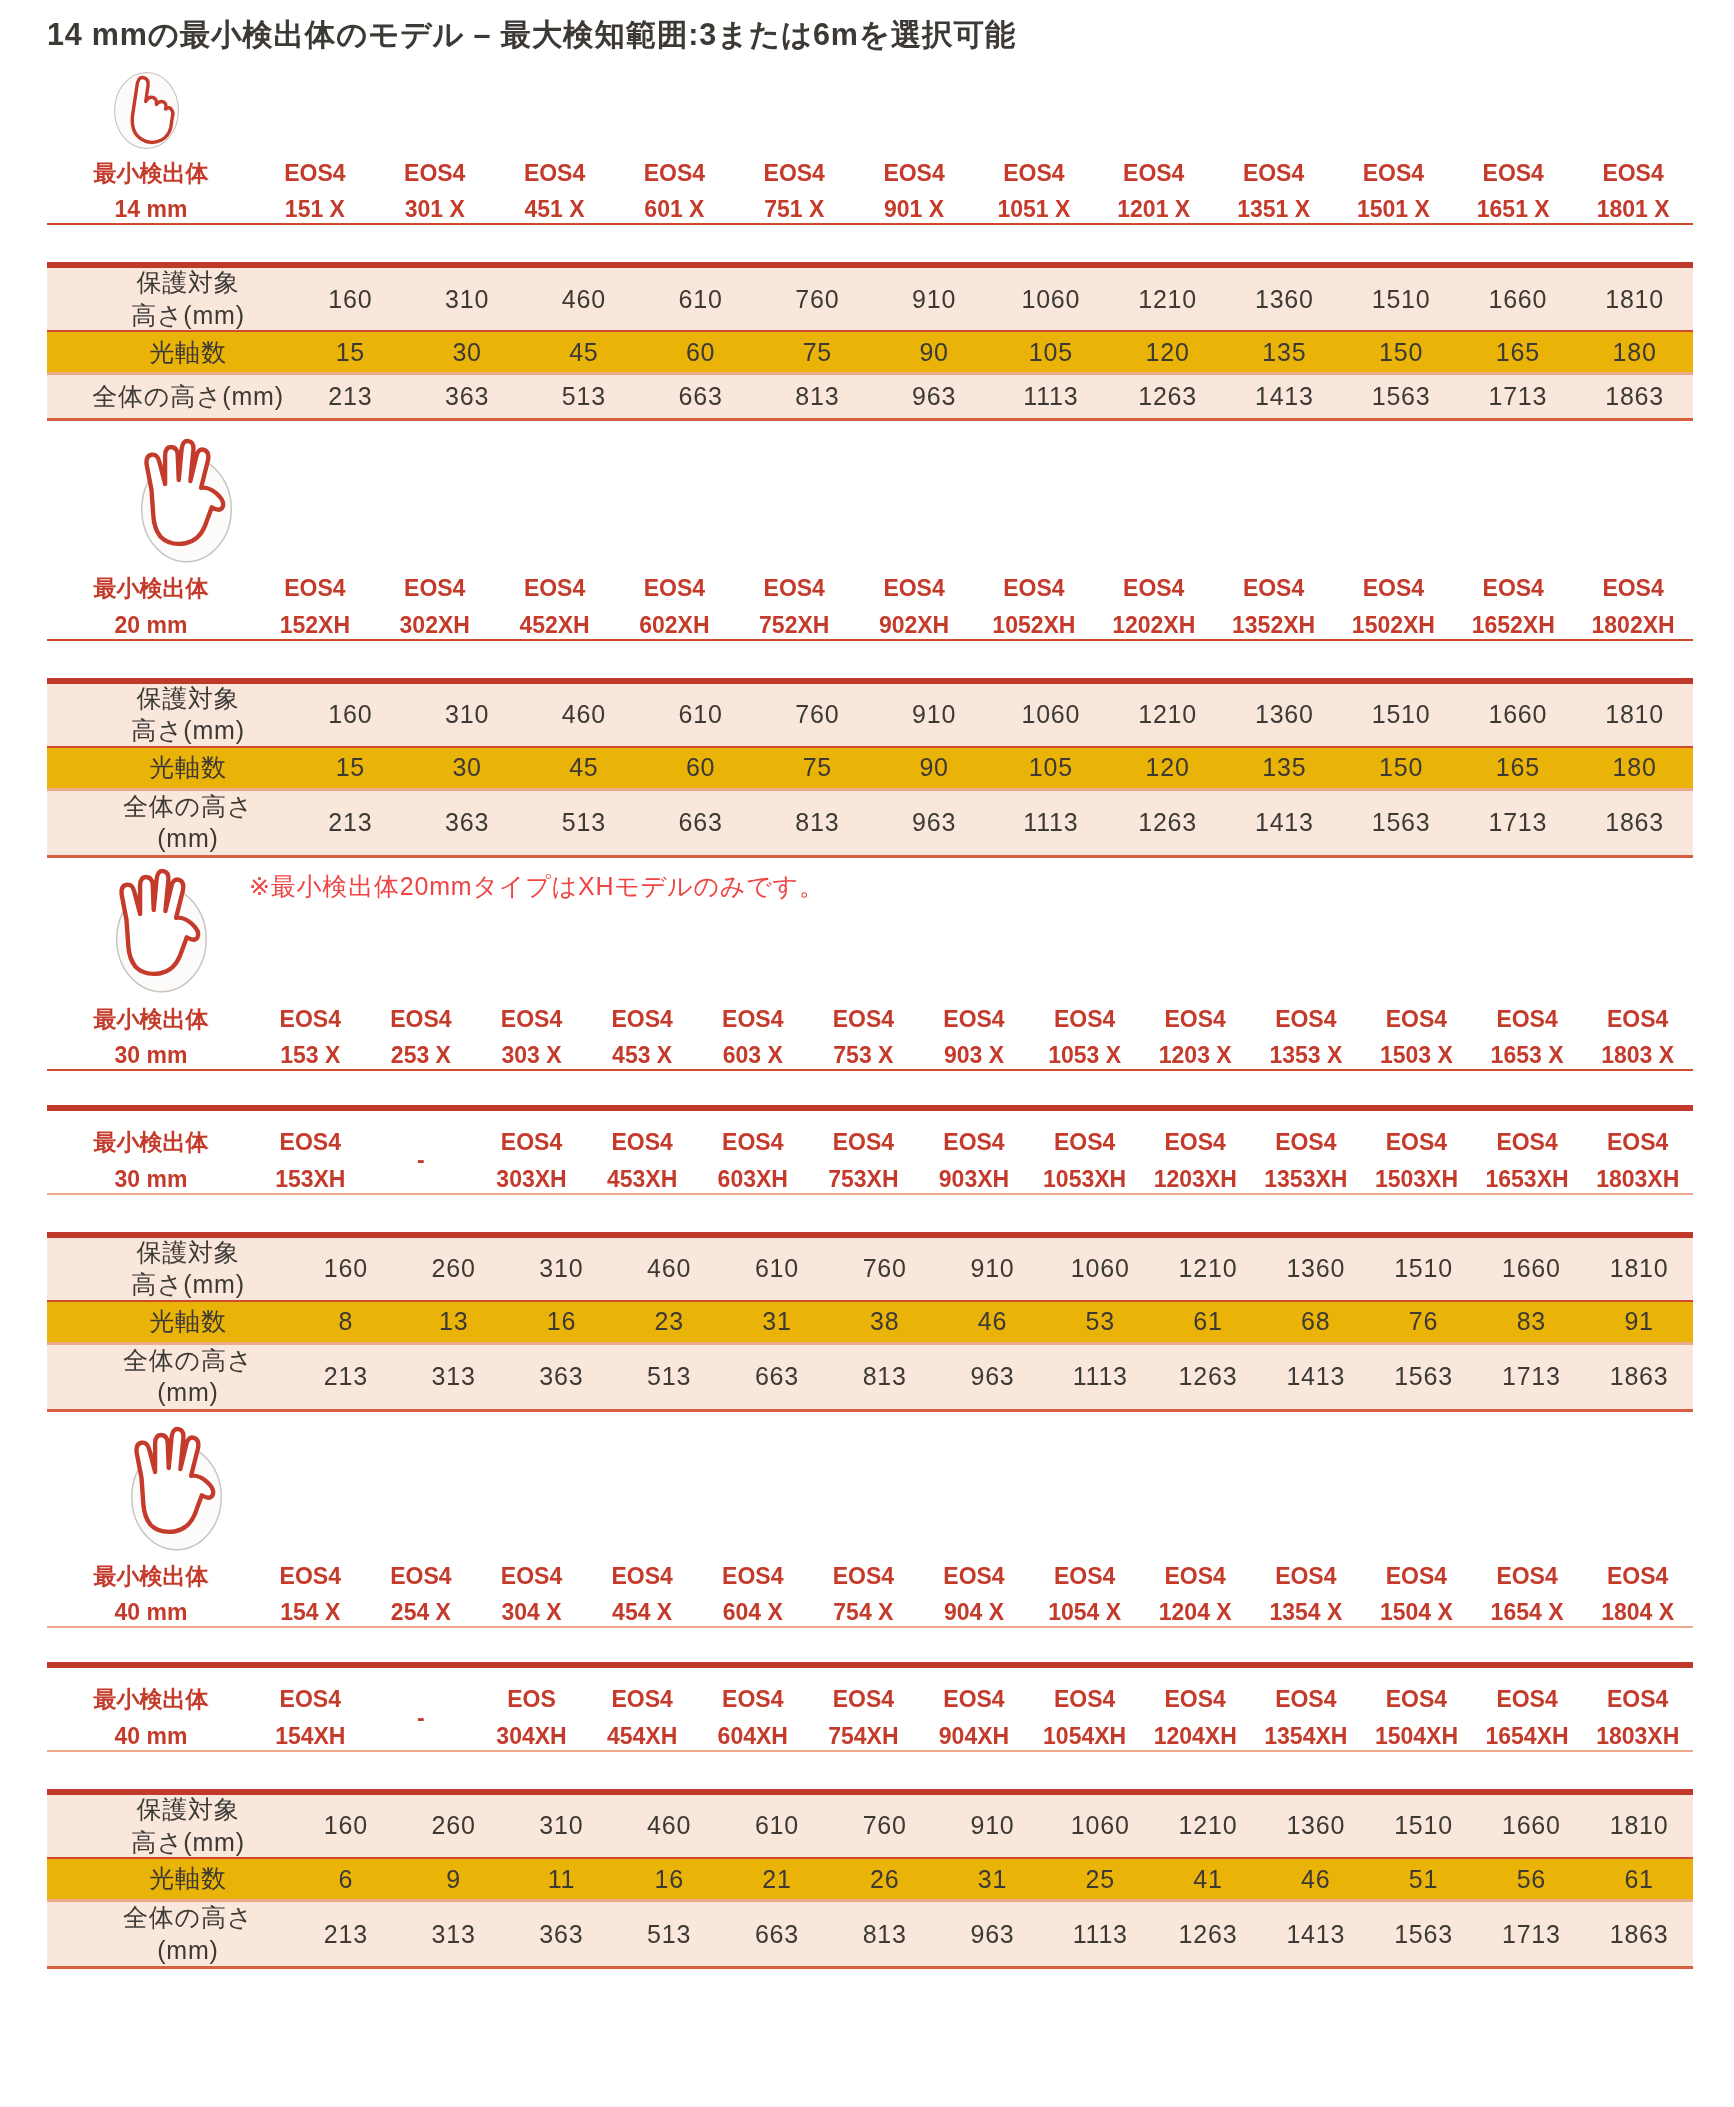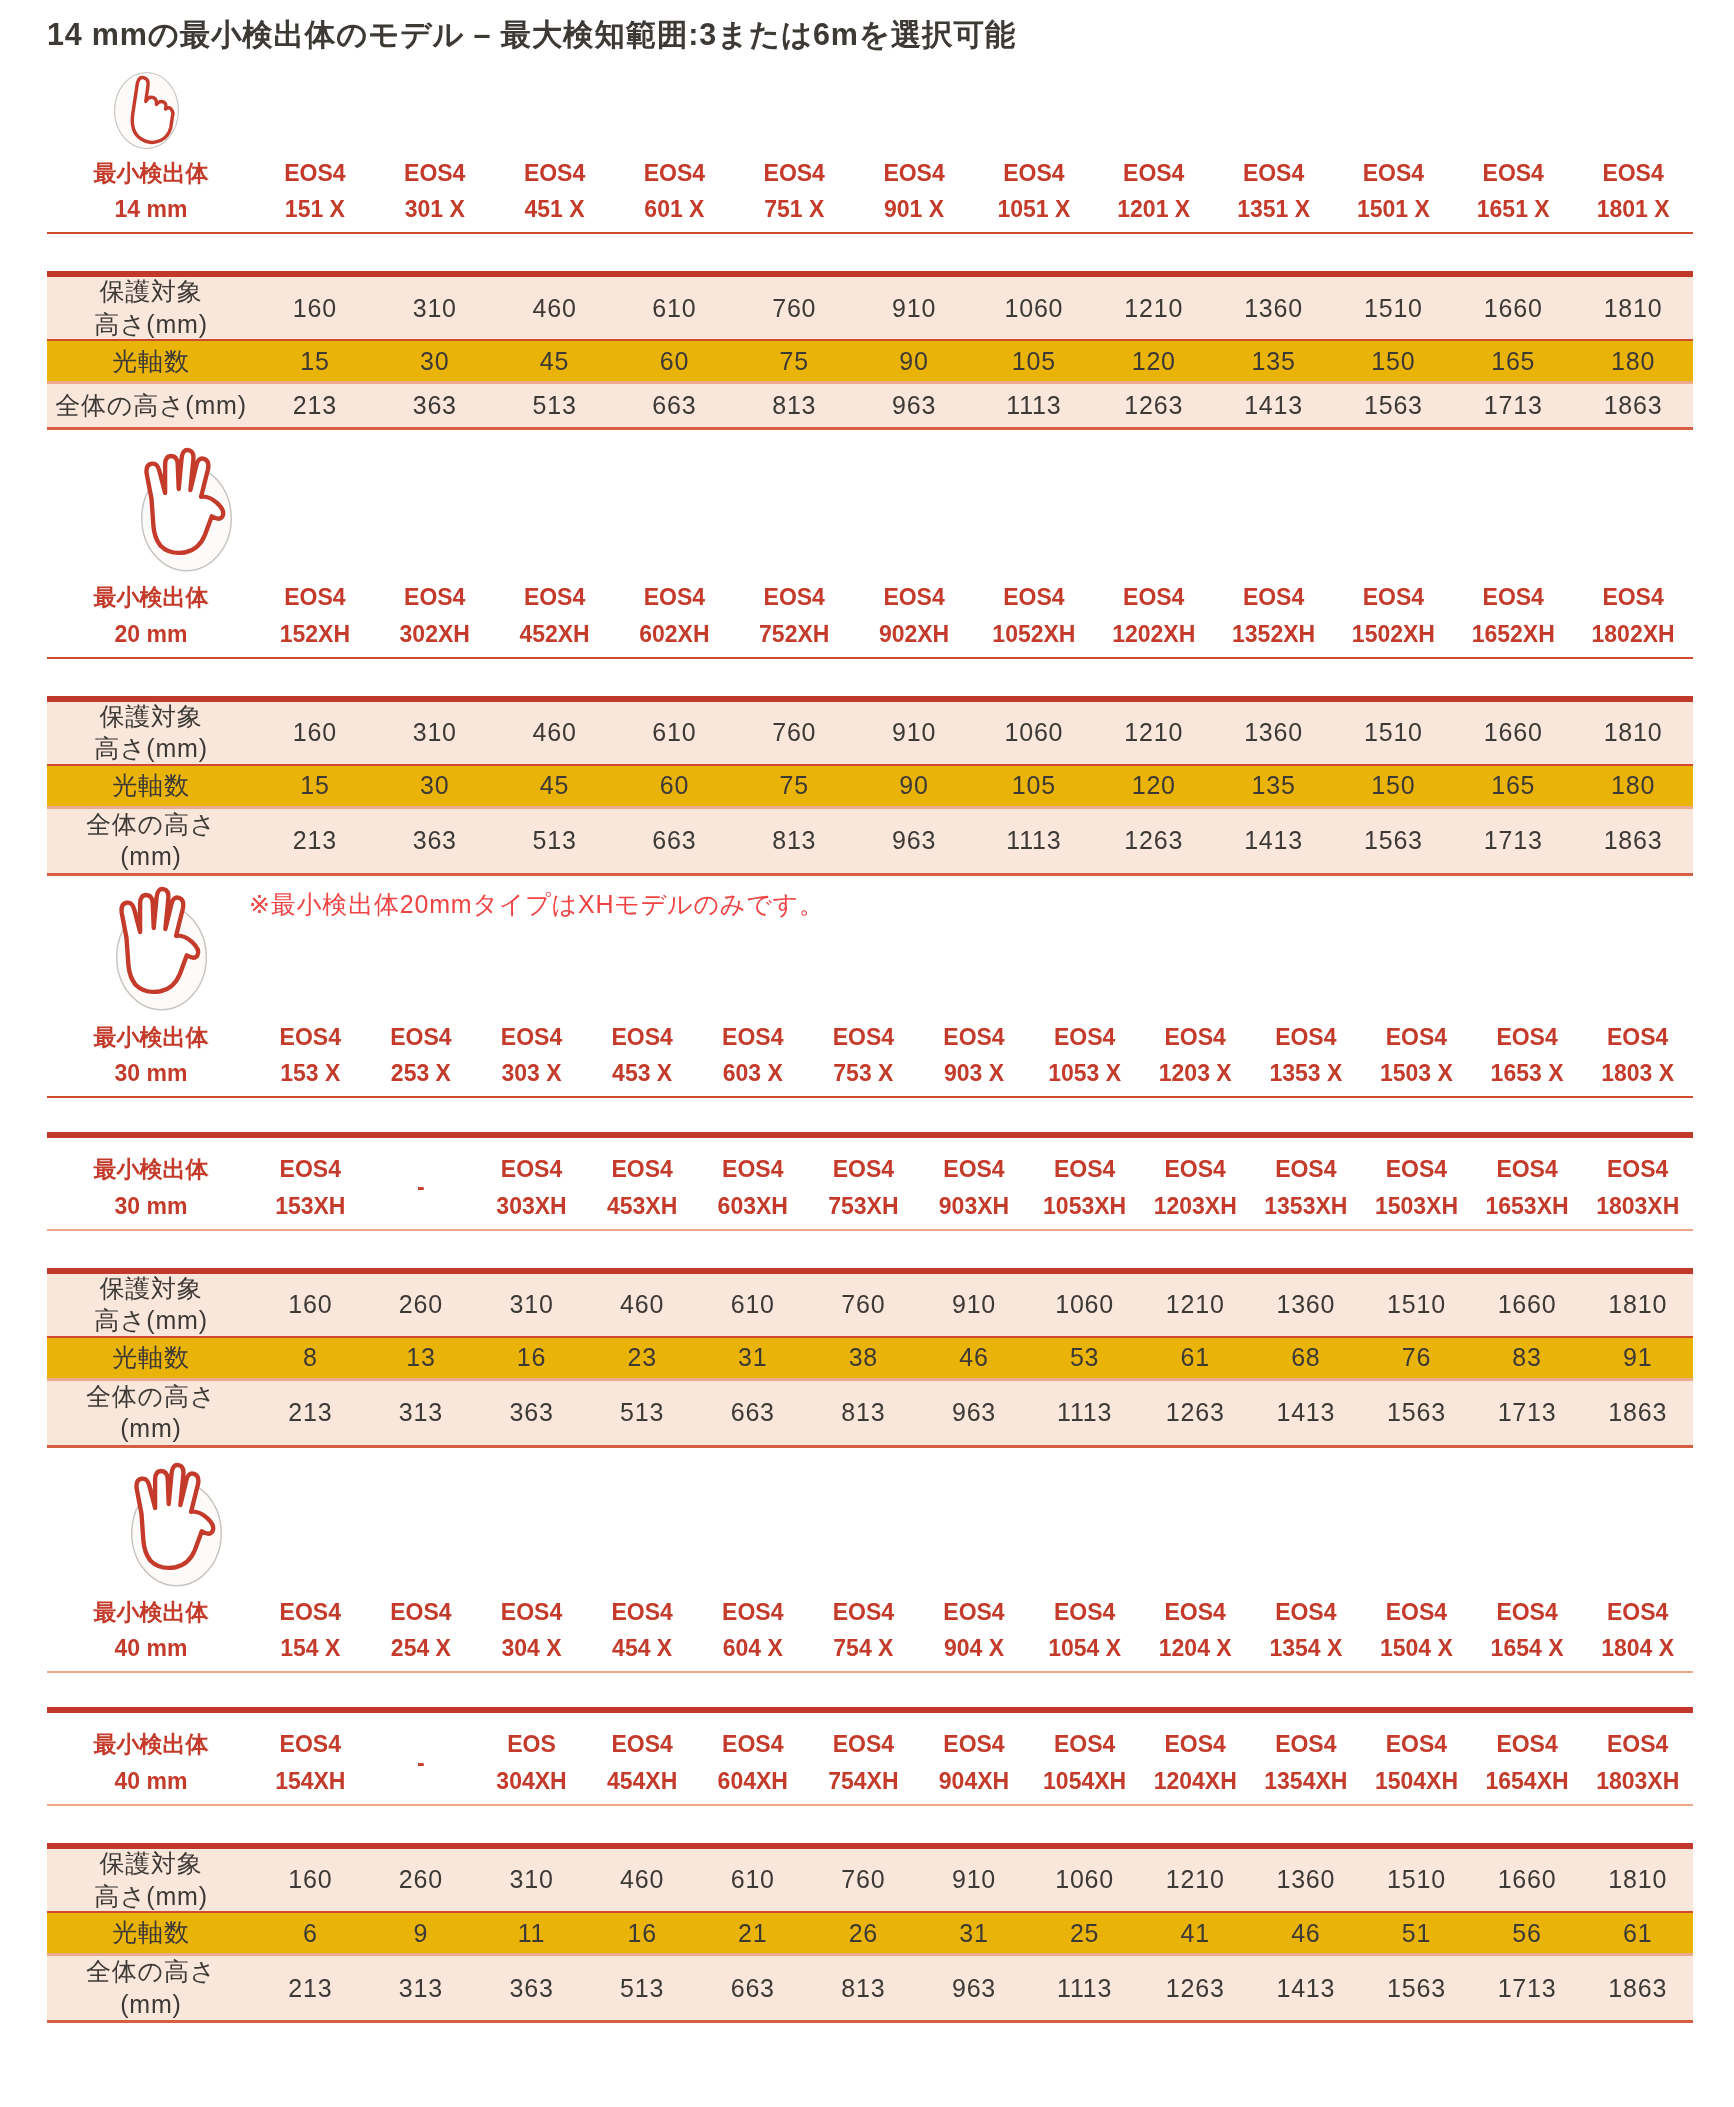--- a/index.html
+++ b/index.html
@@ -33,21 +33,21 @@
   .note{
     font-size:25px;
     color:#ef4444;
     margin:12.2px 0 0 34px;
     letter-spacing:0.8px;
   }
   
   .thead{
     display:flex;
     margin-top:9.2px;
-    padding-bottom:11px;
+    padding-bottom:2px;
   }
   .thead.u-red{border-bottom:2.3px solid #cf4b30;}
   .thead.u-salmon{border-bottom:2.3px solid #eea78a;}
   .thead.sub{padding-top:10.7px;}
   .hlabel{
     width:208px;
     flex:0 0 208px;
     display:flex;
     flex-direction:column;
     justify-content:center;
@@ -93,20 +93,21 @@
     flex:0 0 208px;
     display:flex;
     flex-direction:column;
     justify-content:center;
     gap:3.1px;
     text-align:center;
     font-size:25px;
     line-height:1.18;
     color:#3d3935;
     letter-spacing:0.8px;
+    padding-left:37px;
   }
   .rlabel div:empty{display:none;}
   .vals{flex:1;display:grid;align-items:center;}
   .cols12 .vals{grid-template-columns:repeat(12,1fr);}
   .cols13 .vals{grid-template-columns:repeat(13,1fr);}
   .cell{
     text-align:center;
     font-size:25px;
     color:#3d3935;
     letter-spacing:0.8px;

